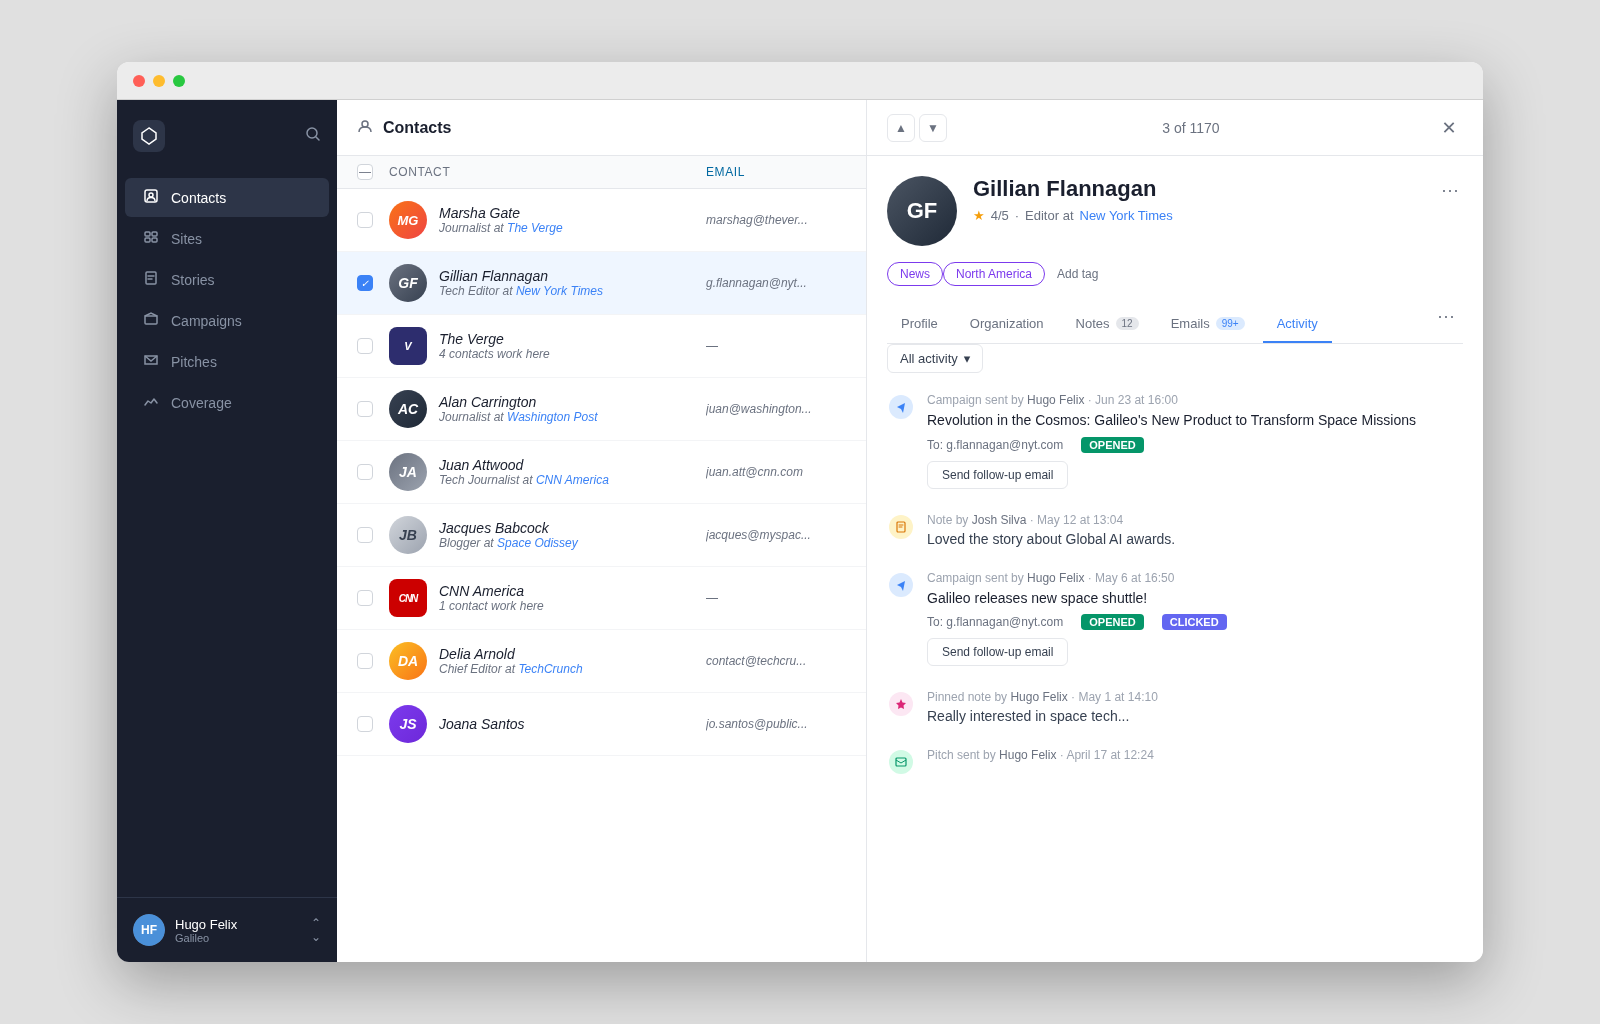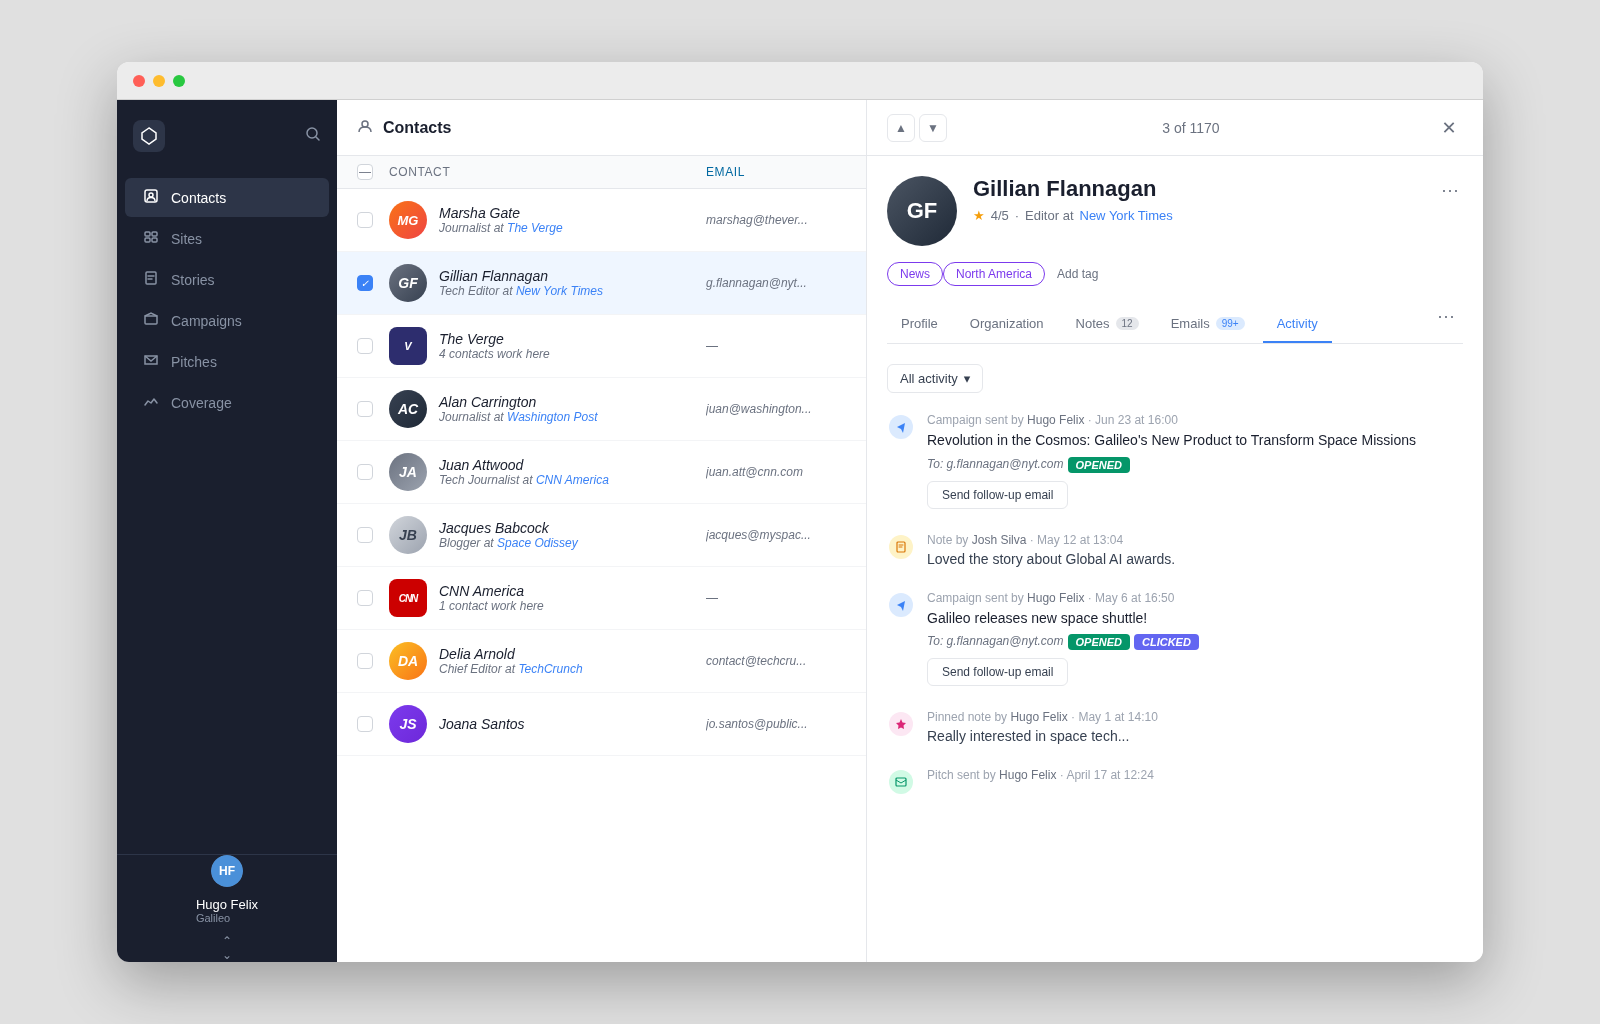--- a/index.html
+++ b/index.html
@@ -81,26 +81,25 @@
       cursor: pointer;
       border-radius: 6px;
       margin: 2px 8px;
       font-size: 14px;
       font-weight: 500;
     }
     .nav-item.active { background: #2d3548; color: #fff; }
     .nav-icon { font-size: 15px; width: 20px; text-align: center; }
 
     .sidebar-footer {
-      padding: 0;
+      padding: 16px;
       border-top: 1px solid #2d3548;
       display: flex;
       align-items: center;
       gap: 10px;
-      flex-direction: column;
     }
     .user-avatar-small {
       width: 32px;
       height: 32px;
       border-radius: 50%;
       background: #4a5568;
       overflow: hidden;
       flex-shrink: 0;
     }
     .user-info { flex: 1; }
@@ -275,21 +274,20 @@
       background: none;
       border: none;
       cursor: pointer;
     }
 
     
     .detail-tabs {
       display: flex;
       align-items: flex-start;
       border-bottom: 1px solid #e5e7eb;
-      margin-bottom: 20px;
       gap: 4px;
     }
     .tab {
       padding: 10px 14px;
       font-size: 13px;
       font-weight: 500;
       color: #6b7280;
       cursor: pointer;
       border-bottom: 2px solid transparent;
       display: flex;
@@ -348,21 +346,21 @@
       color: #6b7280;
     }
     .activity-icon.campaign { background: #dbeafe; color: #3b82f6; }
     .activity-icon.note { background: #fef3c7; color: #d97706; }
     .activity-icon.pin { background: #fce7f3; color: #db2777; }
     .activity-icon.pitch { background: #d1fae5; color: #059669; }
     .activity-content { flex: 1; }
     .activity-meta { font-size: 12px; color: #9ca3af; margin-bottom: 4px; }
     .activity-meta span { color: #6b7280; }
     .activity-title { font-size: 14px; font-weight: 500; color: #1a1f2e; margin-bottom: 6px; line-height: 1.4; }
-    .activity-to { font-size: 12px; color: #6b7280; display: flex; align-items: flex-start; gap: 4px; margin-bottom: 8px; font-style: italic; }
+    .activity-to { font-size: 12px; color: #6b7280; display: flex; align-items: center; gap: 18px; margin-bottom: 8px; }
     .status-badge {
       padding: 2px 8px;
       border-radius: 4px;
       font-size: 11px;
       font-weight: 600;
       text-transform: uppercase;
     }
     .status-opened { background: #059669; color: #fff; }
     .status-clicked { background: #6366f1; color: #fff; }
     .follow-up-btn {

